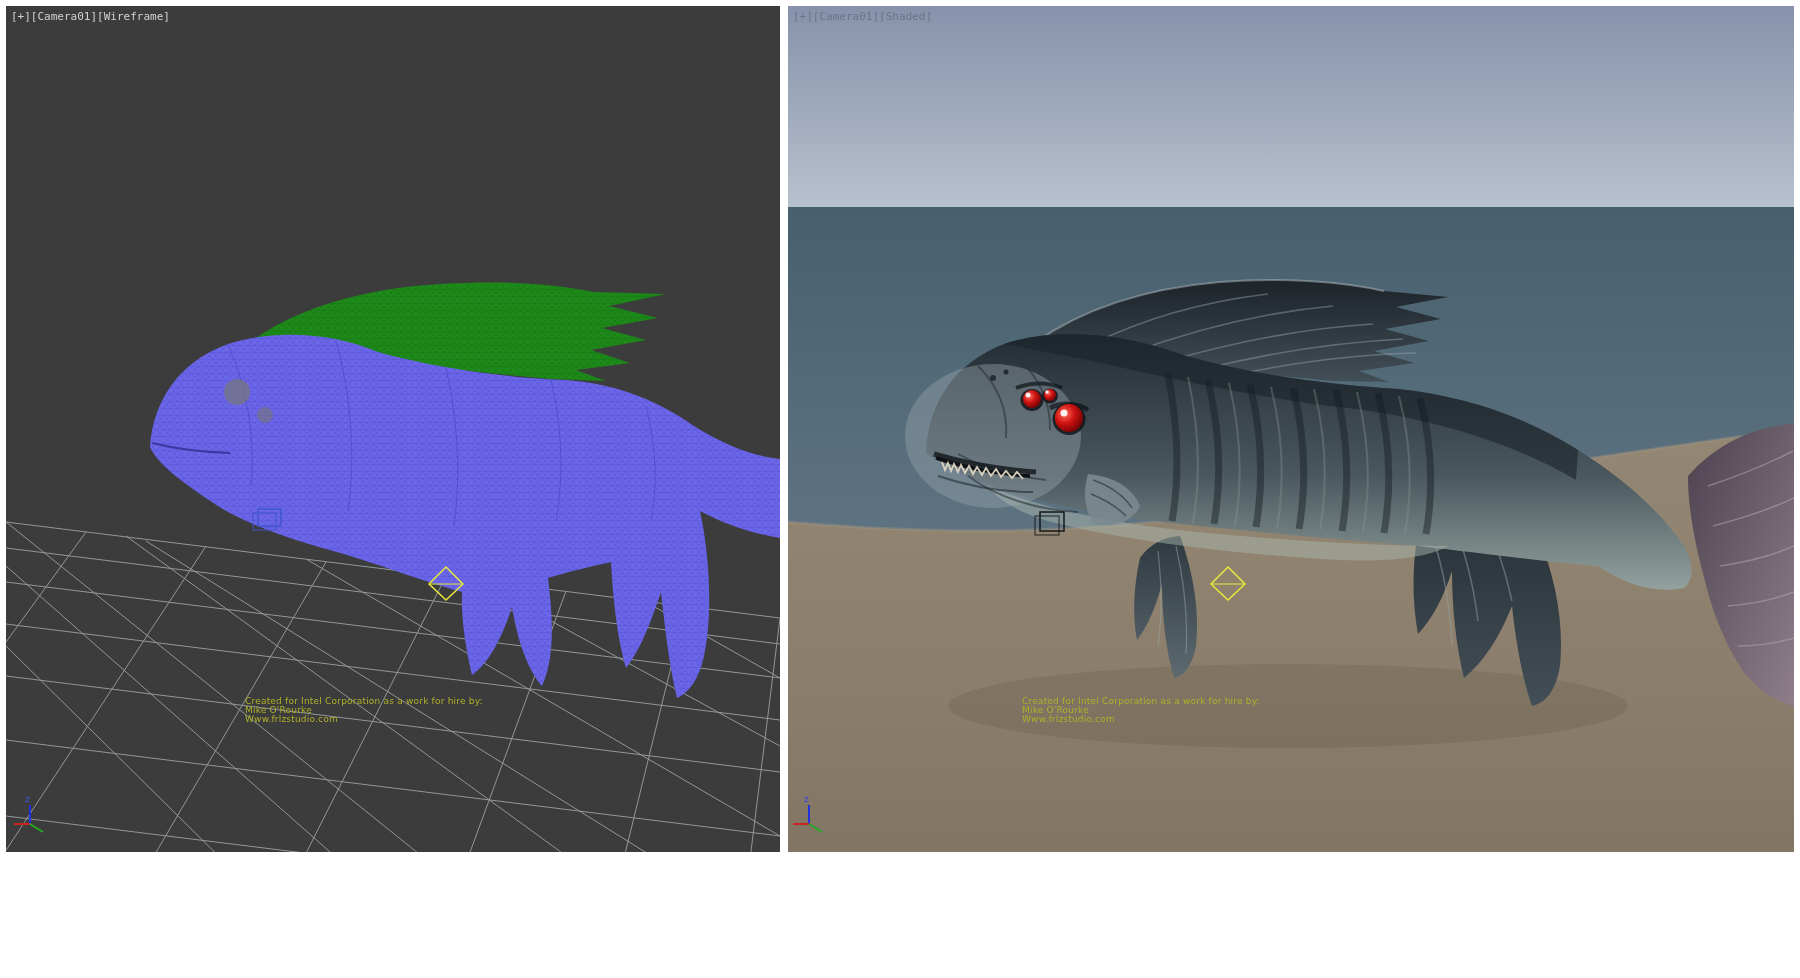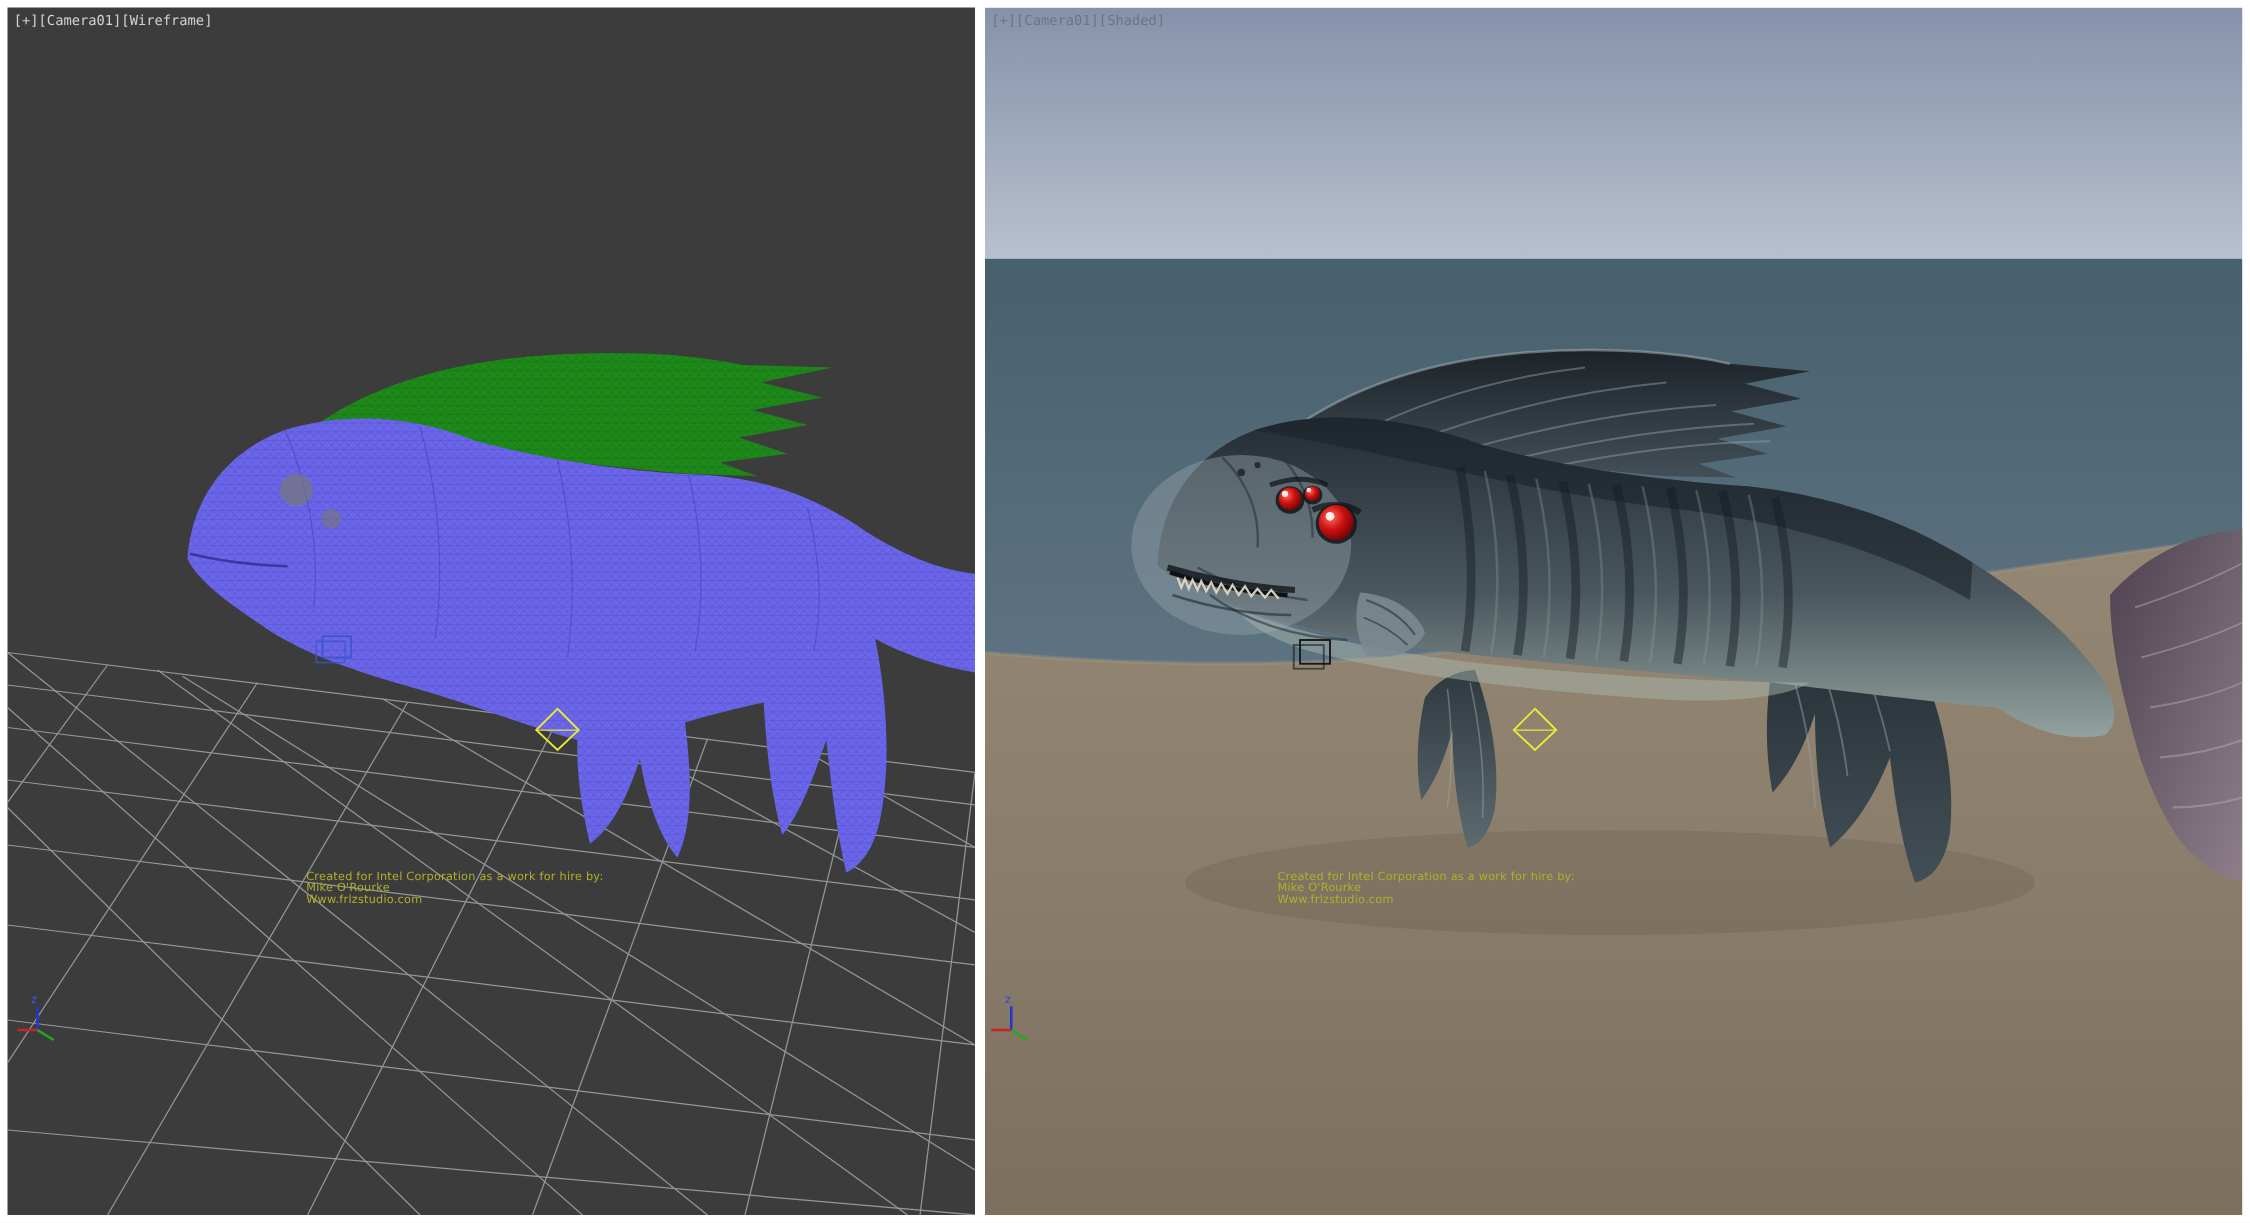--- a/index.html
+++ b/index.html
@@ -1,20 +1,20 @@
 <!DOCTYPE html>
 <html><head>
 <meta charset="utf-8">
 <style>
   html,body{margin:0;padding:0;background:#ffffff;}
-  .page{position:relative;width:1800px;height:978px;background:#ffffff;overflow:hidden;
+  .page{position:relative;width:1800px;height:852px;background:#ffffff;overflow:hidden;
         font-family:"DejaVu Sans",sans-serif;}
   .viewport{position:absolute;top:6px;height:966px;overflow:hidden;}
   .vp-left{left:6px;width:774px;background:#3c3c3c;}
-  .vp-right{left:788px;width:1006px;background:#e5e5e5;}
+  .vp-right{left:788px;width:1006px;background:#fde047;}
   .vp-label{position:absolute;top:4px;left:5px;z-index:5;
             font-family:"DejaVu Sans Mono",monospace;font-size:11px;letter-spacing:0px;}
   .vp-left .vp-label{color:#d2d2d2;}
   .vp-right .vp-label{color:#6b7685;}
   svg{display:block;position:absolute;top:0;left:0;}
   .wm-text{font-family:"DejaVu Sans",sans-serif;font-size:9px;letter-spacing:.2px;}
   .ax-text{font-family:"DejaVu Sans",sans-serif;font-size:9px;}
 </style>
 </head>
 <body>

